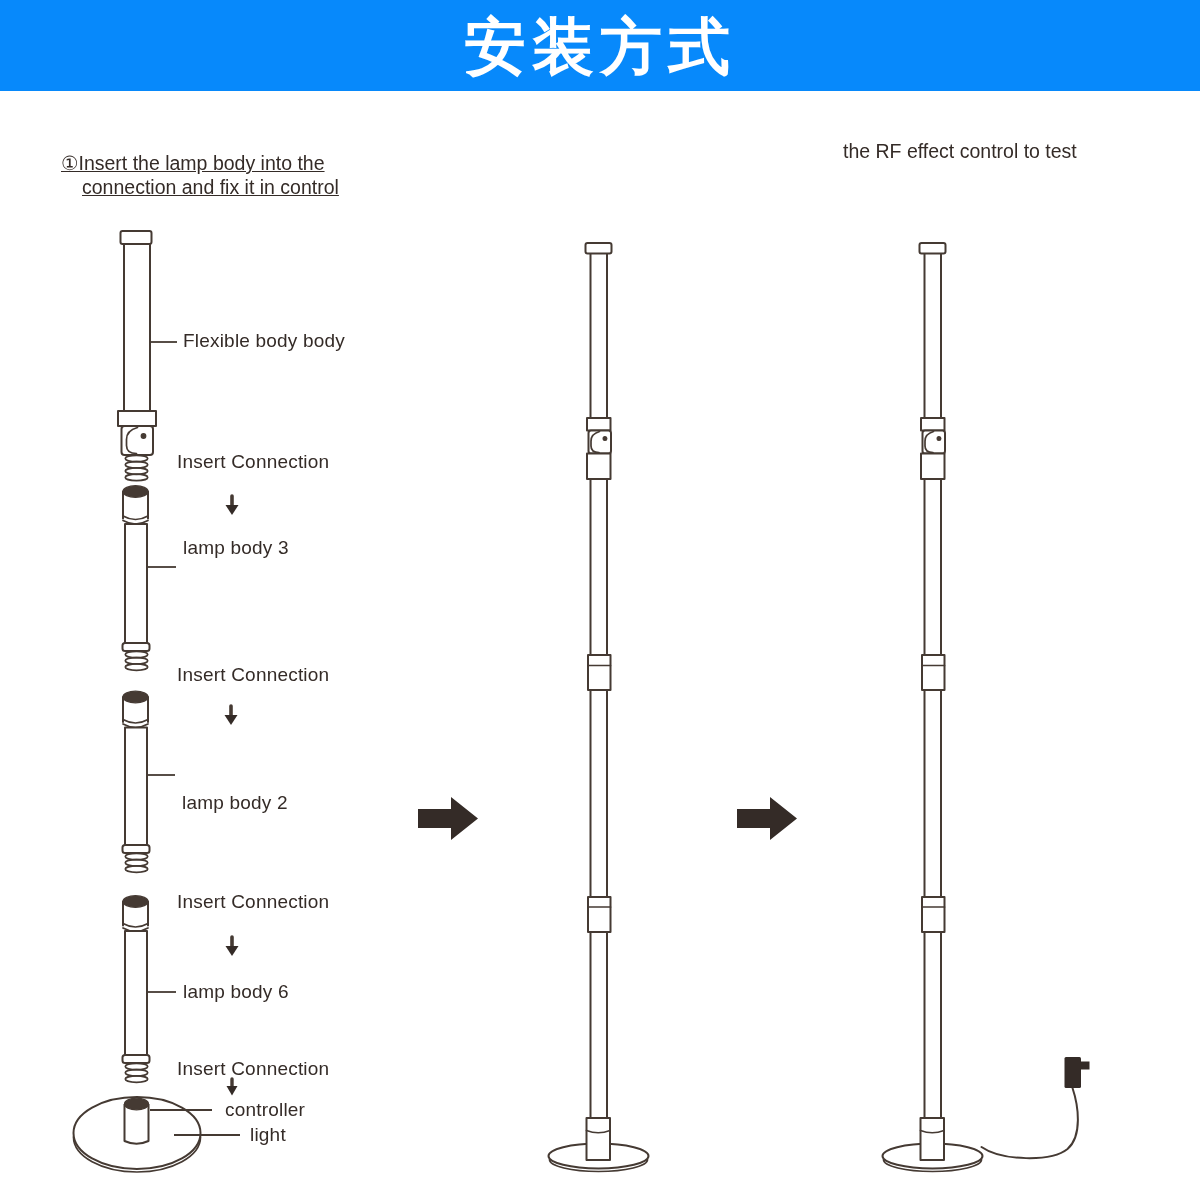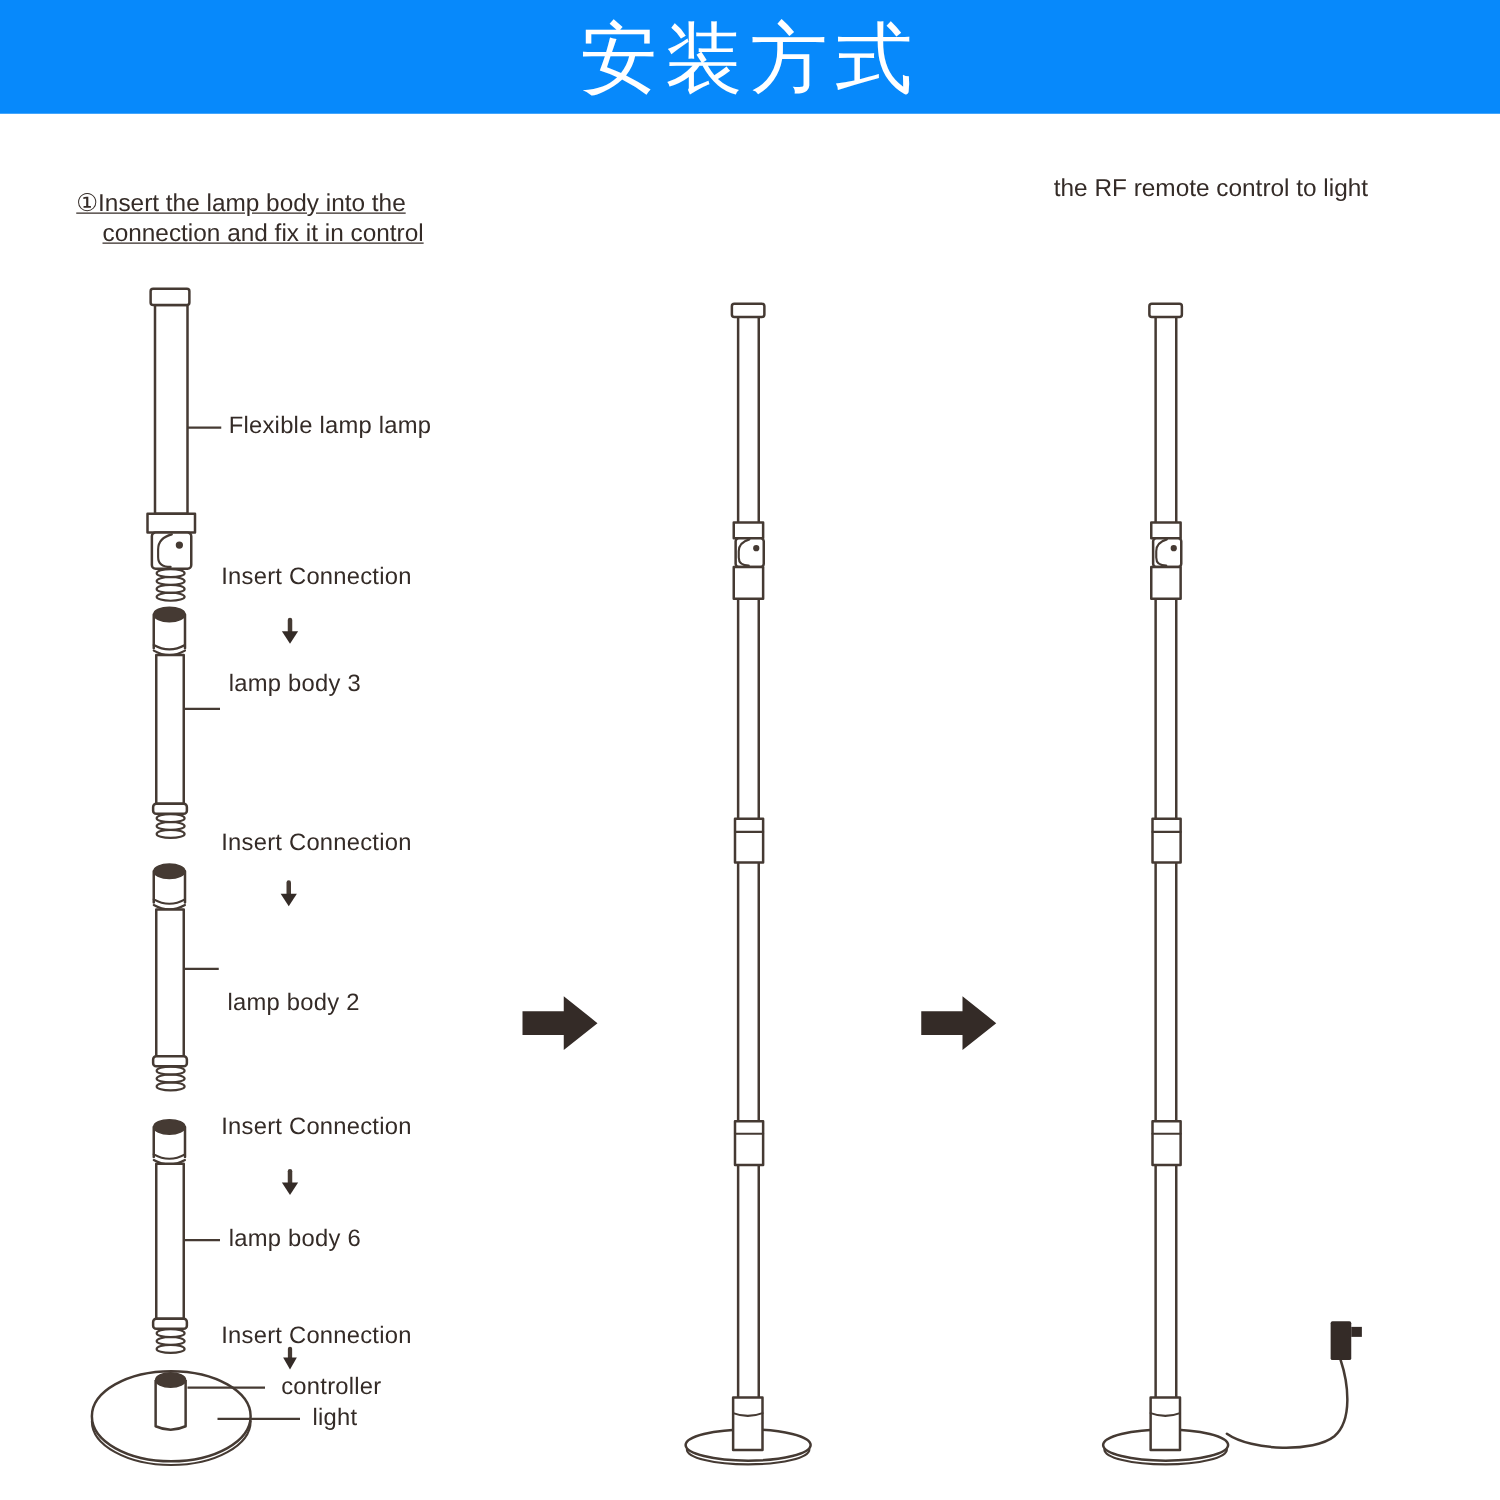--- a/index.html
+++ b/index.html
@@ -4,21 +4,21 @@
 <style>
   :root{
     --banner-bg:#0789fb;
     --ink:#342b27;
     --line:#453a33;
   }
   html,body{margin:0;padding:0;background:#fff;}
   .page{position:relative;width:1200px;height:1200px;background:#fff;overflow:hidden;
         font-family:"Liberation Sans", sans-serif;}
   .banner{position:absolute;left:0;top:0;width:1200px;height:91px;background:var(--banner-bg);}
-  .banner h1{margin:0;width:100%;text-align:center;color:#ffffff;font-size:62px;font-weight:400;
+  .banner h1{margin:0;width:100%;text-align:center;color:#ffffff;font-size:62px;font-weight:700;
              letter-spacing:6px;line-height:93px;font-family:"DejaVu Sans","Liberation Sans",sans-serif;}
   .step{position:absolute;font-size:19.5px;line-height:23.5px;color:var(--ink);white-space:nowrap;}
   .step .indent{padding-left:21px;}
   .step1{left:61px;top:152px;text-decoration:underline;}
   .step2{left:822px;top:140px;}
   .lbl{position:absolute;font-size:19px;color:var(--ink);white-space:nowrap;letter-spacing:0.2px;}
   svg.art{position:absolute;left:0;top:0;}
   .art .o{fill:#ffffff;stroke:var(--line);stroke-width:2;stroke-linejoin:round;}
   .art .n{fill:none;stroke:var(--line);stroke-width:2;stroke-linecap:round;}
   .art .t{fill:none;stroke:var(--line);stroke-width:1.7;stroke-linecap:round;}
@@ -34,21 +34,21 @@
   <div class="banner">
     <h1>安装方式</h1>
   </div>
 
   <div class="step step1">
     <div>①Insert the lamp body into the</div>
     <div class="indent">connection and fix it in control</div>
   </div>
 
   <div class="step step2">
-    <div class="indent">the RF remote control to light</div>
+    <div class="indent">the RF effect control to test</div>
   </div>
 
   <svg class="art" width="1200" height="1200" viewBox="0 0 1200 1200">
 
     <defs>
       <g id="assembled-lamp">
         <rect class="o" x="590.5" y="253" width="16.5" height="167"></rect>
         <rect class="o" x="585.5" y="243" width="26" height="10.5" rx="2"></rect>
         <rect class="o" x="590.5" y="478" width="16.5" height="179"></rect>
         <rect class="o" x="587" y="418" width="23.5" height="12.5"></rect>
@@ -157,21 +157,21 @@
     <g>
       <use href="#assembled-lamp" transform="translate(334,0)"></use>
       <path class="t" d="M1072.5,1088 c6,18 10,48 -5,61 c-16,13 -66,12 -86,-2" style="stroke-width:2"></path>
       <g>
         <rect class="f" x="1064.5" y="1057" width="16.5" height="31" rx="1.5"></rect>
         <rect class="f" x="1081" y="1061.5" width="8.5" height="8"></rect>
       </g>
     </g>
   </svg>
 
-  <span class="lbl" style="left:183px;top:330px">Flexible lamp lamp</span>
+  <span class="lbl" style="left:183px;top:330px">Flexible body body</span>
   <span class="lbl" style="left:177px;top:451px">Insert Connection</span>
   <span class="lbl" style="left:183px;top:537px">lamp body 3</span>
   <span class="lbl" style="left:177px;top:664px">Insert Connection</span>
   <span class="lbl" style="left:182px;top:792px">lamp body 2</span>
   <span class="lbl" style="left:177px;top:891px">Insert Connection</span>
   <span class="lbl" style="left:183px;top:981px">lamp body 6</span>
   <span class="lbl" style="left:177px;top:1058px">Insert Connection</span>
   <span class="lbl" style="left:225px;top:1099px">controller</span>
   <span class="lbl" style="left:250px;top:1124px">light</span>
 

